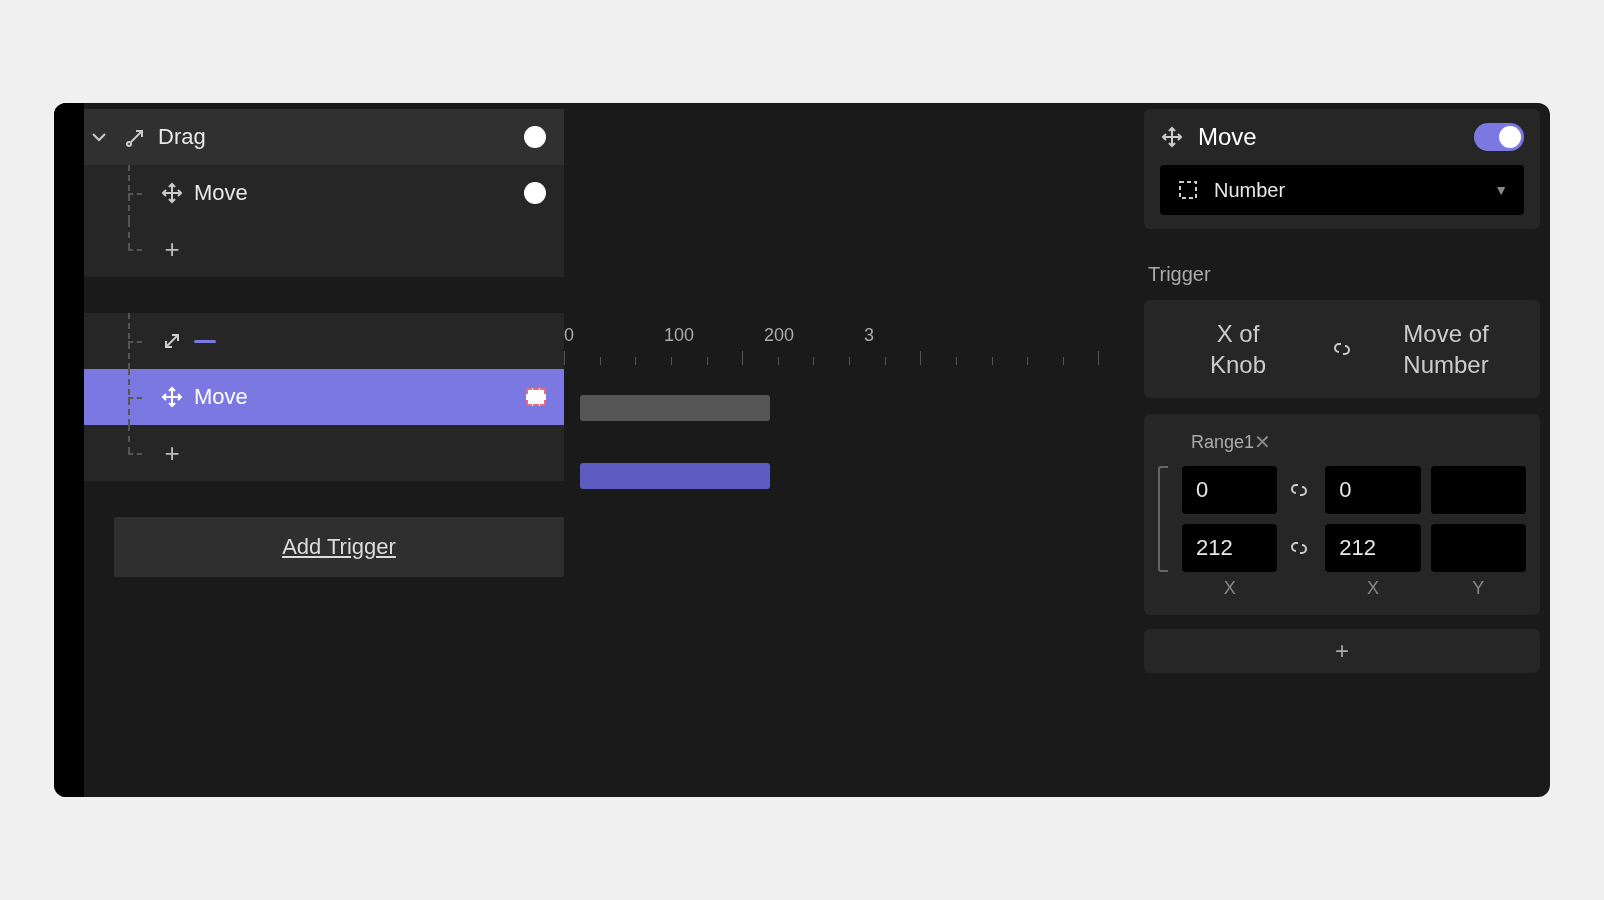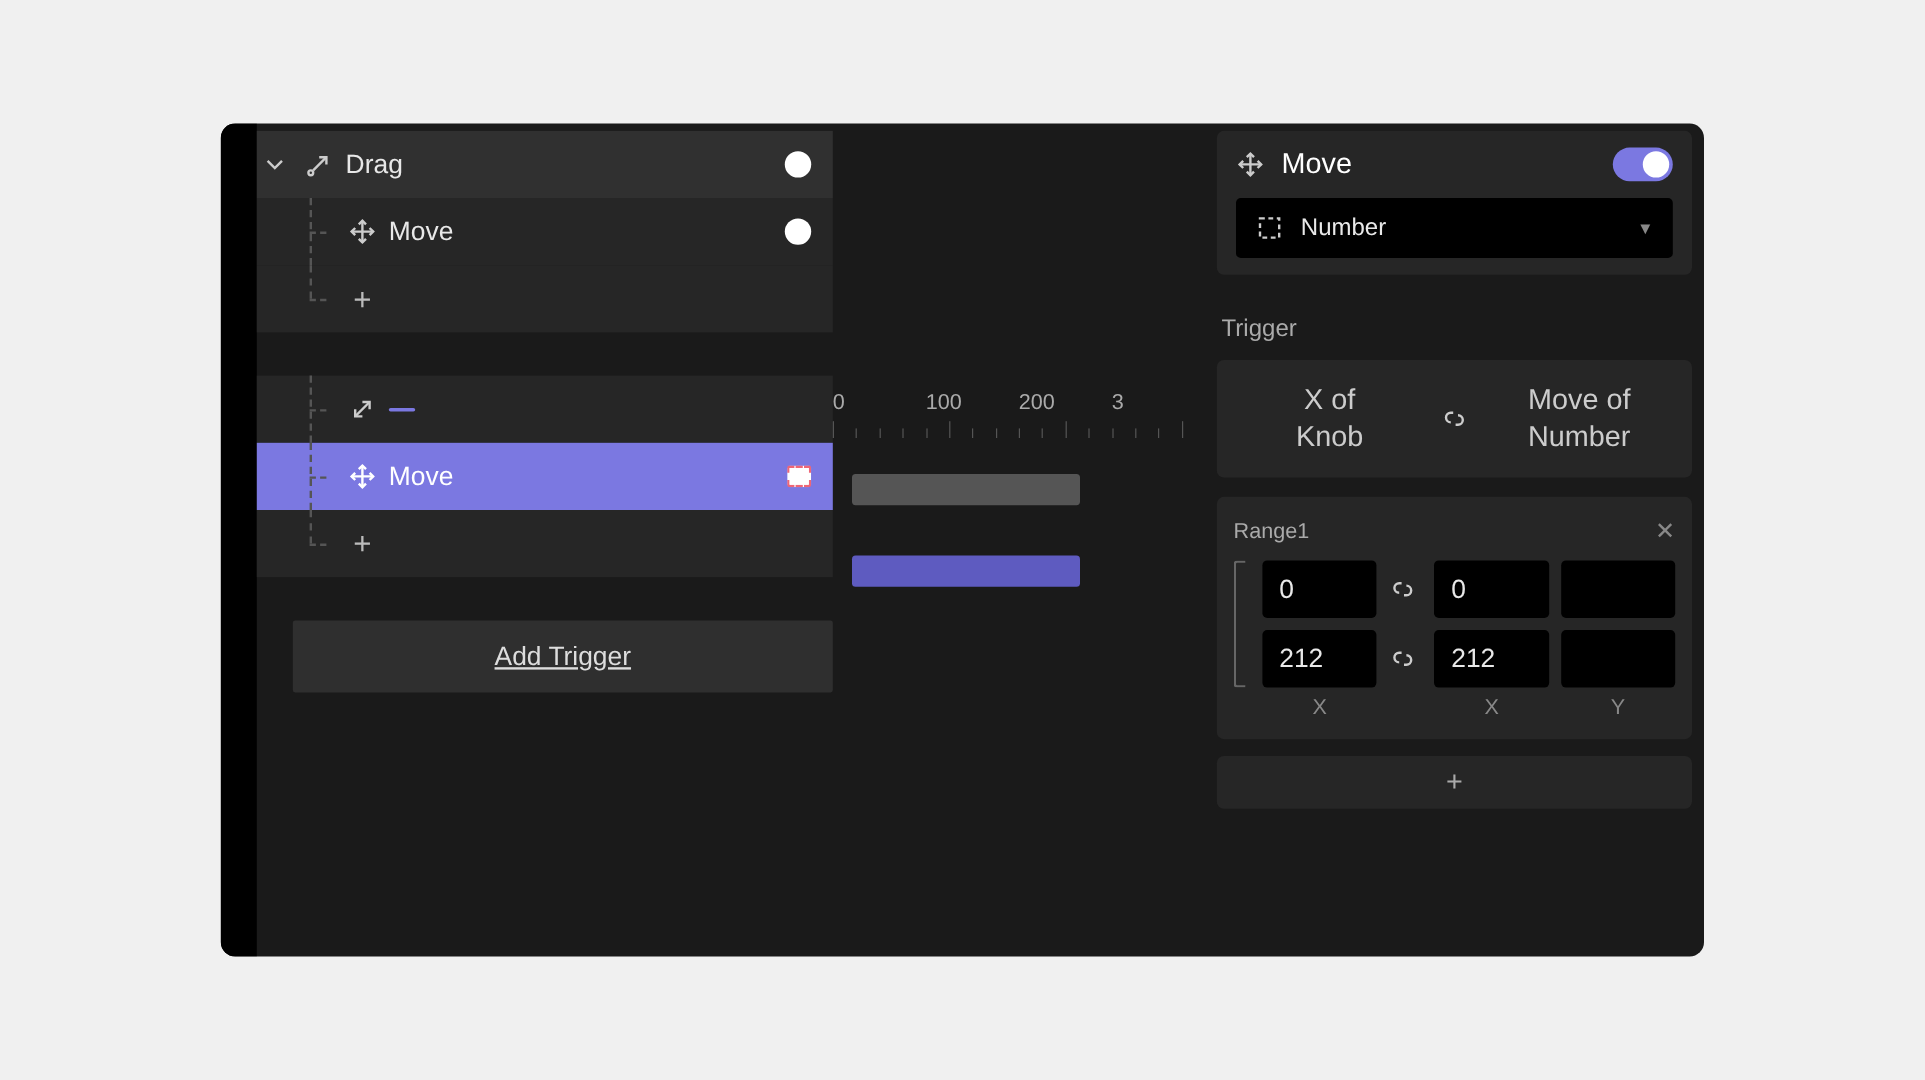--- a/index.html
+++ b/index.html
@@ -6,21 +6,21 @@
   body {
     background: #f0f0f0;
     font-family: -apple-system, BlinkMacSystemFont, "Segoe UI", sans-serif;
     width: 1604px;
     height: 900px;
     display: flex;
     align-items: center;
     justify-content: center;
   }
   .window {
-    width: 1236px;
+    width: 1496px;
     height: 694px;
     background: #1a1a1a;
     border-radius: 12px;
     overflow: hidden;
     display: flex;
     position: relative;
   }
   .gutter {
     width: 30px;
     background: #000;
@@ -139,22 +139,22 @@
     background: #262626; border-radius: 6px; padding: 18px 12px;
     display: flex; align-items: center; gap: 10px;
   }
   .map-cell {
     flex: 1; color: #ccc; font-size: 24px; text-align: center; line-height: 1.3;
   }
   .range-card {
     background: #262626; border-radius: 6px; padding: 16px 14px; margin-top: 16px;
   }
   .range-head {
-    display: flex; align-items: center; justify-content: space-between;
-    color: #aaa; font-size: 18px; margin-bottom: 12px;
+    display: flex; align-items: center; justify-content: flex-start;
+    color: #aaa; font-size: 18px; margin-bottom: 12px; margin-left: 33px;
   }
   .range-grid {
     display: grid;
     grid-template-columns: 14px 1fr 28px 1fr 1fr;
     gap: 10px 10px; align-items: center;
   }
   .bracket {
     grid-row: 1 / span 2;
     border-left: 2px solid #666; border-top: 2px solid #666; border-bottom: 2px solid #666;
     height: 100%; width: 10px; border-radius: 3px 0 0 3px;

